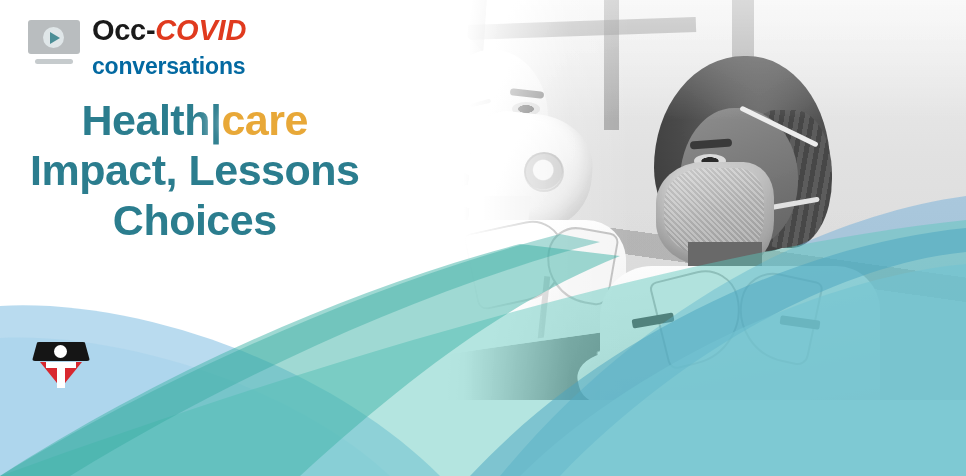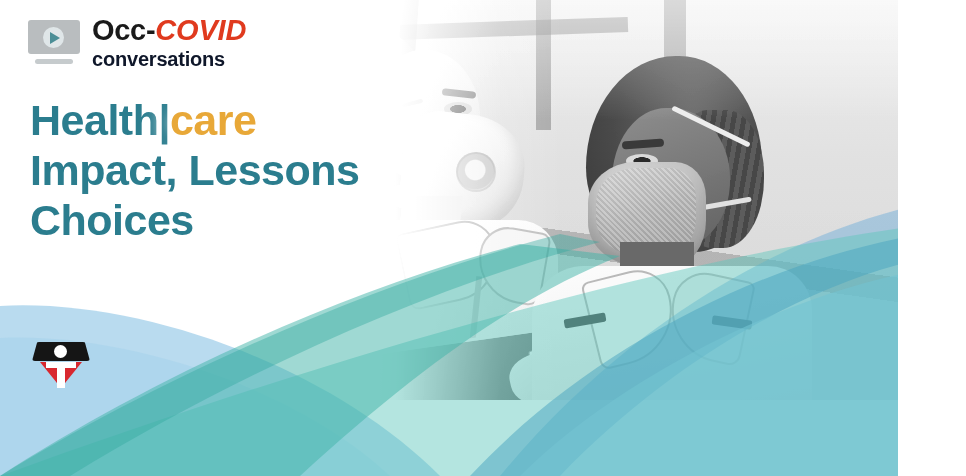--- a/index.html
+++ b/index.html
@@ -1,20 +1,20 @@
 <!DOCTYPE html>
 <html><head>
 <meta charset="utf-8">
 <style>
   html,body{margin:0;padding:0;background:#fff;}
   body{font-family:"Liberation Sans",sans-serif;}
 
   .banner{
     position:relative;
-    width:898px;height:476px;
+    width:966px;height:476px;
     overflow:hidden;
     background:#ffffff;
   }
 
   
   .photo{
     position:absolute;
     top:0;right:0;
     width:620px;height:400px;
     overflow:hidden;
@@ -255,30 +255,31 @@
     background:#c6cbcd;border-radius:3px;
   }
   .wordmark{line-height:1;}
   .wm-top{
     font-size:29px;font-weight:700;color:#1a1a1a;letter-spacing:-.3px;white-space:nowrap;
   }
   .wm-top .covid{
     color:#e03a1e;font-style:italic;font-weight:700;letter-spacing:-.2px;
   }
   .wm-bot{
-    font-size:20px;font-weight:600;color:#0f172a;margin-top:4px;letter-spacing:-.2px;
+    font-size:23px;font-weight:600;color:#0369a1;margin-top:10px;letter-spacing:-.2px;
   }
 
   
   .headline{
     position:absolute;left:30px;top:96px;
     font-size:43px;font-weight:700;line-height:1.16;
     letter-spacing:-.5px;
     color:#2b7d8e;
     text-shadow:0 0 10px rgba(255,255,255,.95), 0 0 22px rgba(255,255,255,.85);
+    text-align:center;
   }
   .headline .ln{white-space:nowrap;display:block;}
   .t-teal{color:#2b7d8e;}
   .t-orange{color:#e8a838;}
   .t-pipe{color:#2b7d8e;font-weight:600;}
   .t-pipe-o{color:#e8a838;font-weight:600;}
 
   
   .ohcow{
     position:absolute;left:32px;top:336px;

